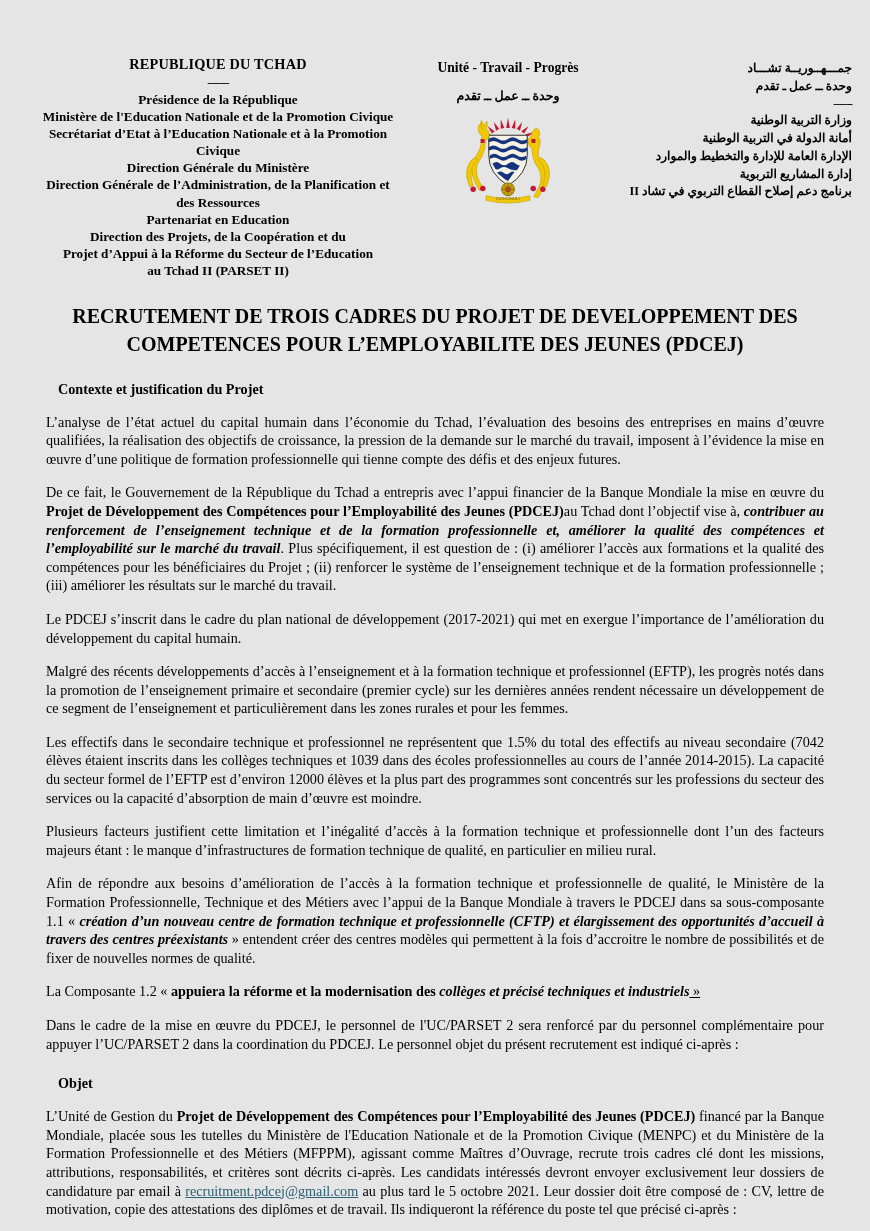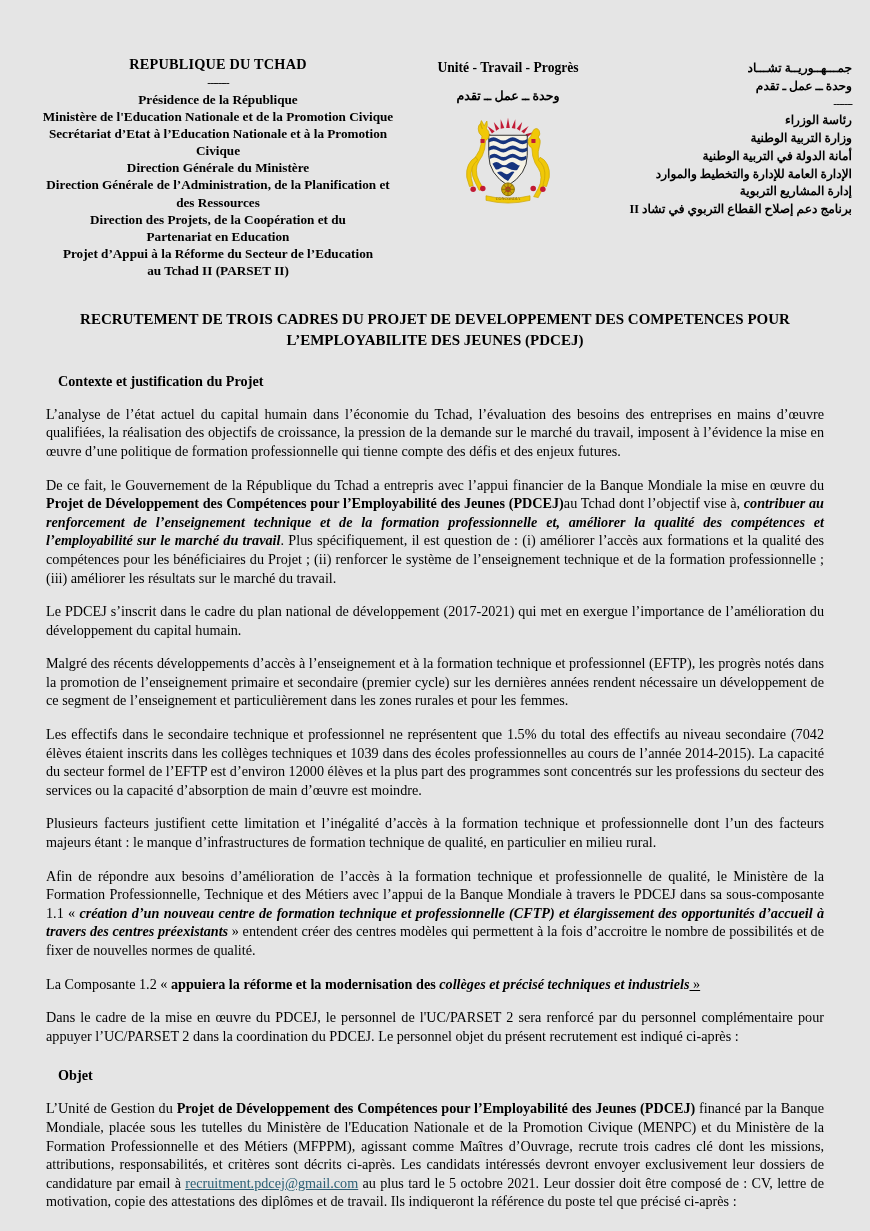--- a/index.html
+++ b/index.html
@@ -78,23 +78,23 @@
   .ar-line { white-space: nowrap; }
 
   
   .doc-body {
     padding: 0 46px 0 46px;
     box-sizing: border-box;
   }
   .doc-title {
     text-align: center;
     font-weight: bold;
-    font-size: 15px;
+    font-size: 20px;
     line-height: 1.38;
-    margin-top: 30px;
+    margin-top: 24px;
     padding: 0 18px;
   }
   .section-head {
     font-weight: bold;
     font-size: 14.2px;
     margin-top: 22px;
     margin-left: 12px;
   }
   p.para {
     font-size: 14.2px;
@@ -122,22 +122,22 @@
     <div class="header-col-left">
       <div class="hdr-title">REPUBLIQUE DU TCHAD</div>
       <div class="sep-dash">--------</div>
       <div>Présidence de la République</div>
       <div>Ministère de l'Education Nationale et de la Promotion Civique</div>
       <div>Secrétariat d’Etat à l’Education Nationale et à la Promotion</div>
       <div>Civique</div>
       <div>Direction Générale du Ministère</div>
       <div>Direction Générale de l’Administration, de la Planification et</div>
       <div>des Ressources</div>
+      <div>Partenariat en Education</div>
       <div>Direction  des Projets, de la Coopération et du</div>
-      <div>Partenariat en Education</div>
       <div>Projet d’Appui à la Réforme du Secteur de l’Education</div>
       <div>au Tchad II (PARSET II)</div>
     </div>
 
     <div class="header-col-center">
       <div class="motto-fr">Unité - Travail -  Progrès</div>
       <div class="motto-ar">وحدة ــ عمل ــ تقدم</div>
       <div class="crest-wrap">
         <svg width="92" height="88" viewBox="0 0 200 192" xmlns="http://www.w3.org/2000/svg" aria-hidden="true">
 
@@ -196,21 +196,20 @@
           <path d="M52 174 q48 12 96 0 l0 10 q-48 12 -96 0 Z" fill="#f0c808" stroke="#caa406" stroke-width="1.5"></path>
           <text x="100" y="184" font-size="9" fill="#7a5c02" text-anchor="middle" font-family="Liberation Serif, serif">CONCORDIA</text>
         </svg>
       </div>
     </div>
 
     <div class="header-col-right">
       <div class="ar-line">جمـــهــوريــة تشـــاد</div>
       <div class="ar-line">وحدة ــ عمل ـ تقدم</div>
       <div class="sep-dash">-------</div>
-      <div class="ar-line">رئاسة الوزراء</div>
       <div class="ar-line">وزارة  التربية الوطنية</div>
       <div class="ar-line">أمانة الدولة في التربية الوطنية</div>
       <div class="ar-line">الإدارة العامة للإدارة والتخطيط والموارد</div>
       <div class="ar-line">إدارة المشاريع التربوية</div>
       <div class="ar-line">برنامج دعم إصلاح القطاع التربوي في تشاد II</div>
     </div>
   </div>
 
   <div class="doc-body">
 

